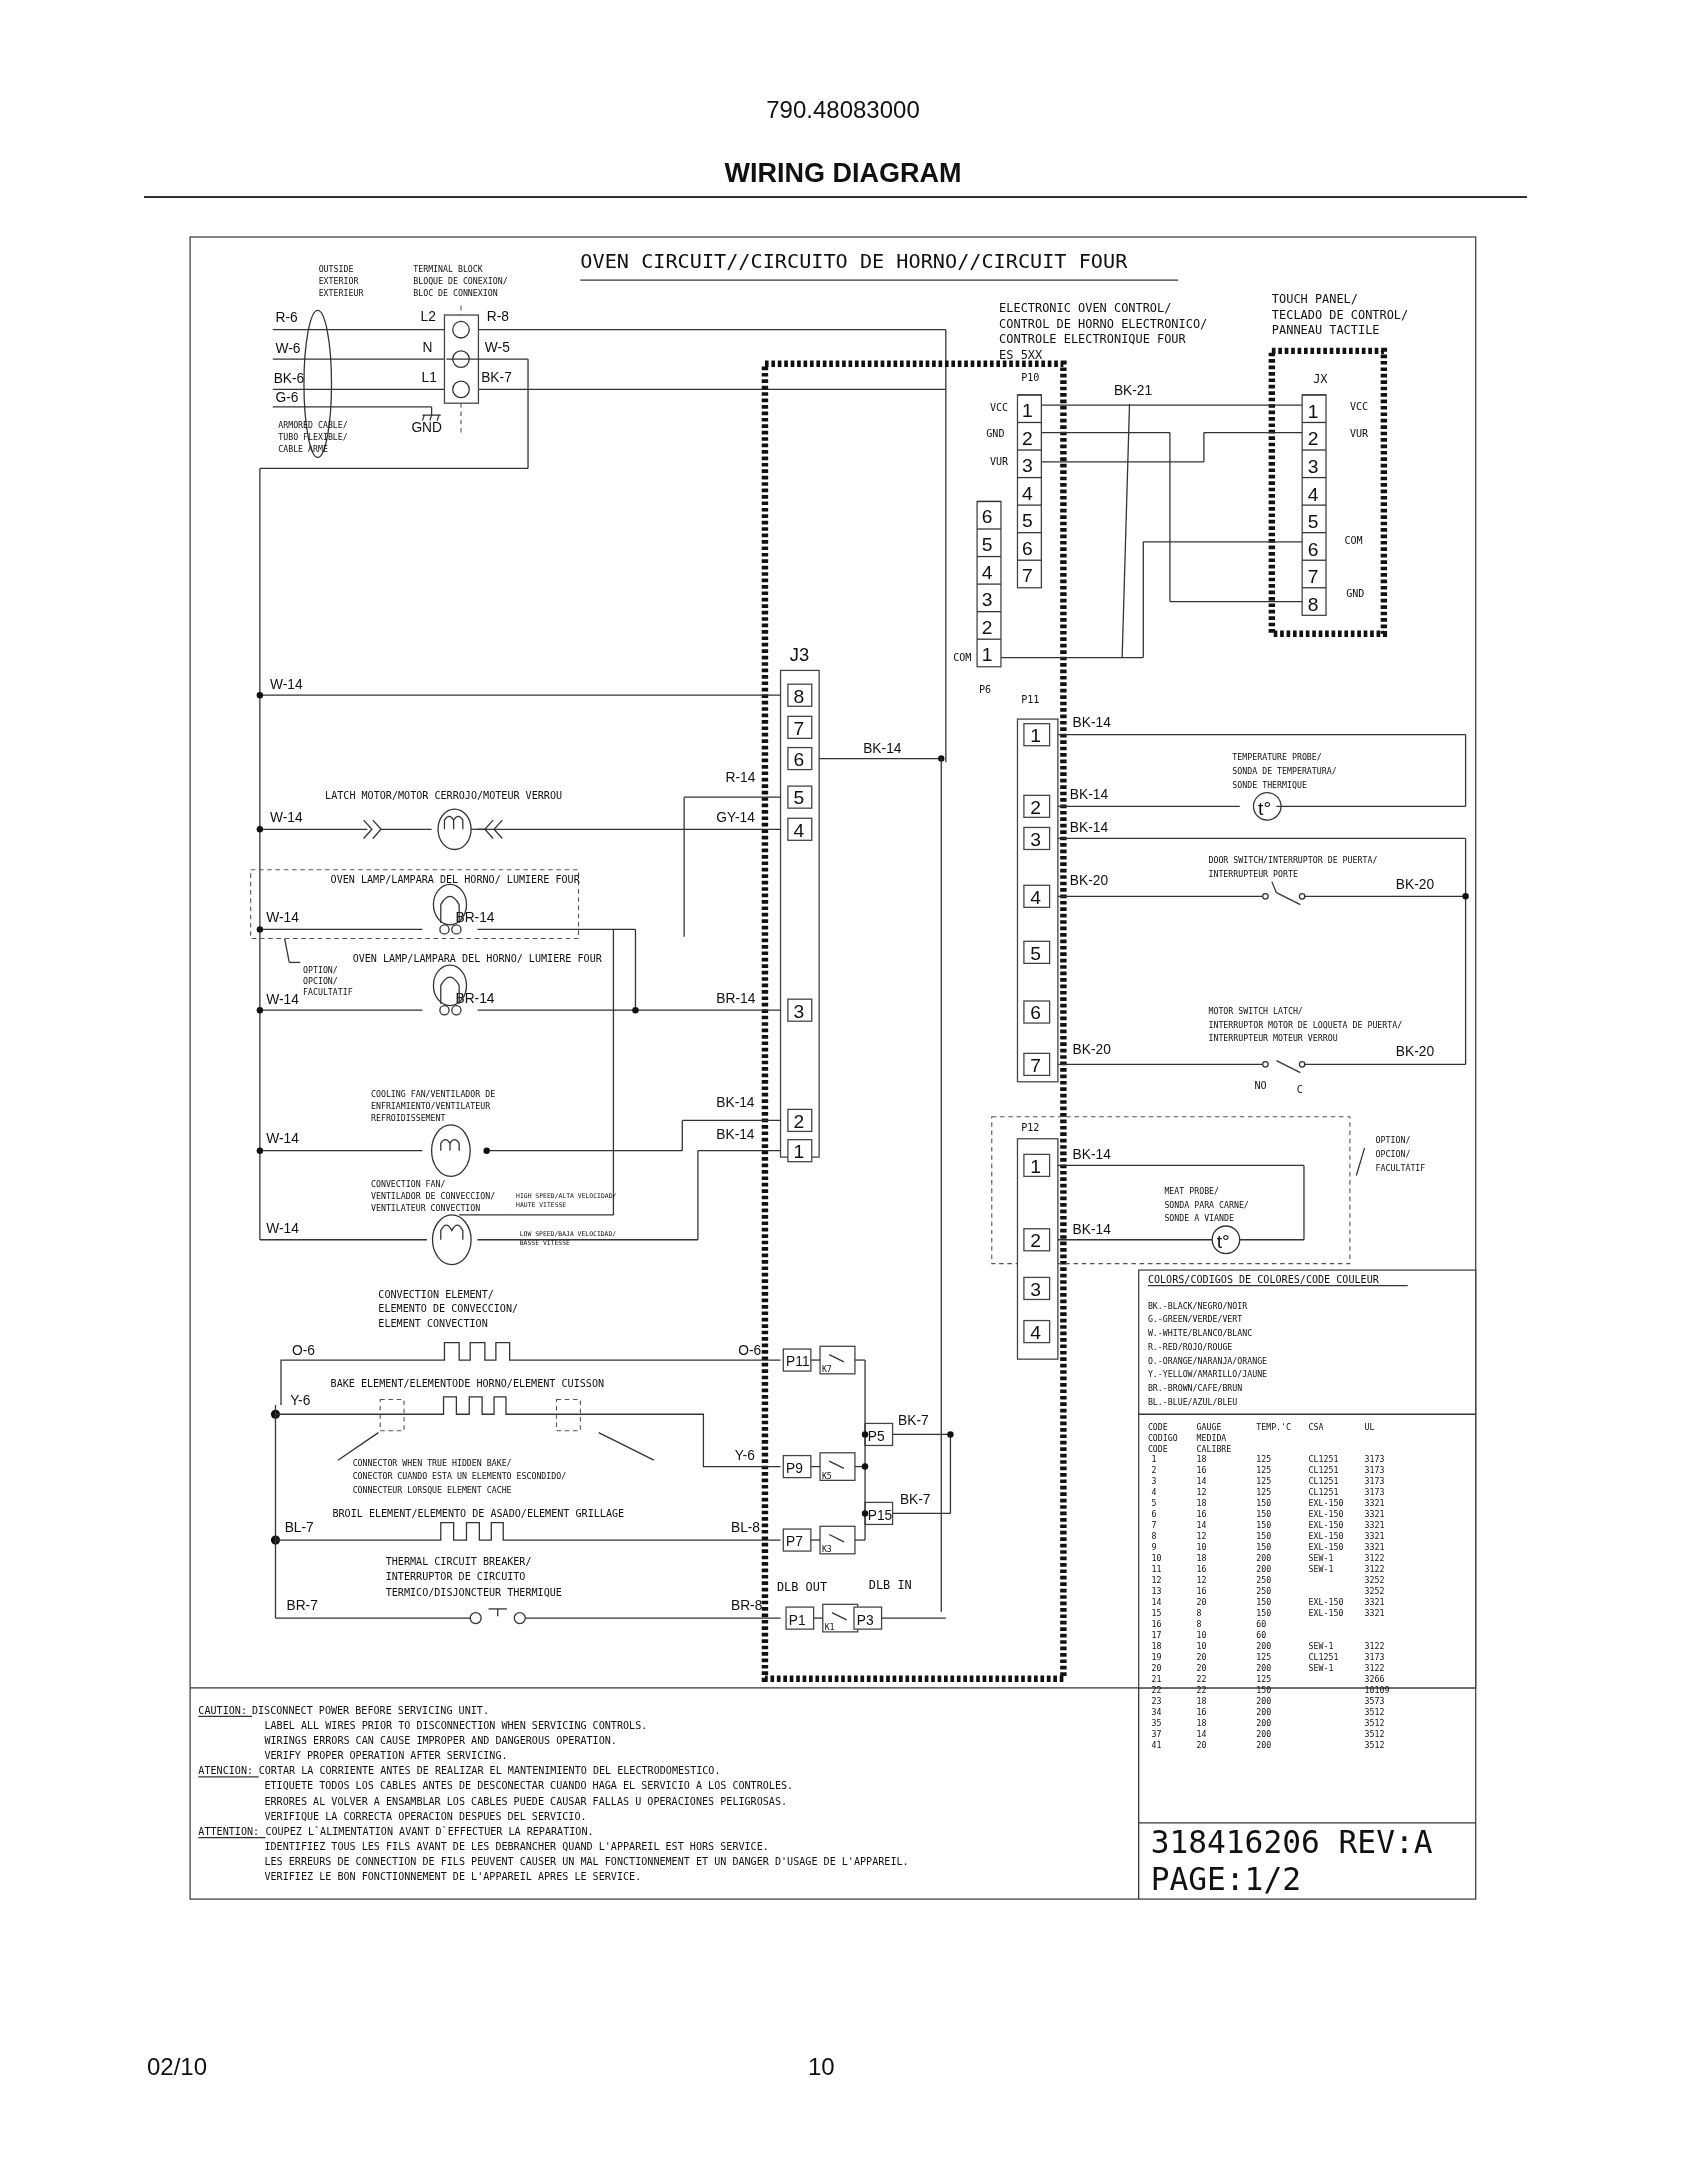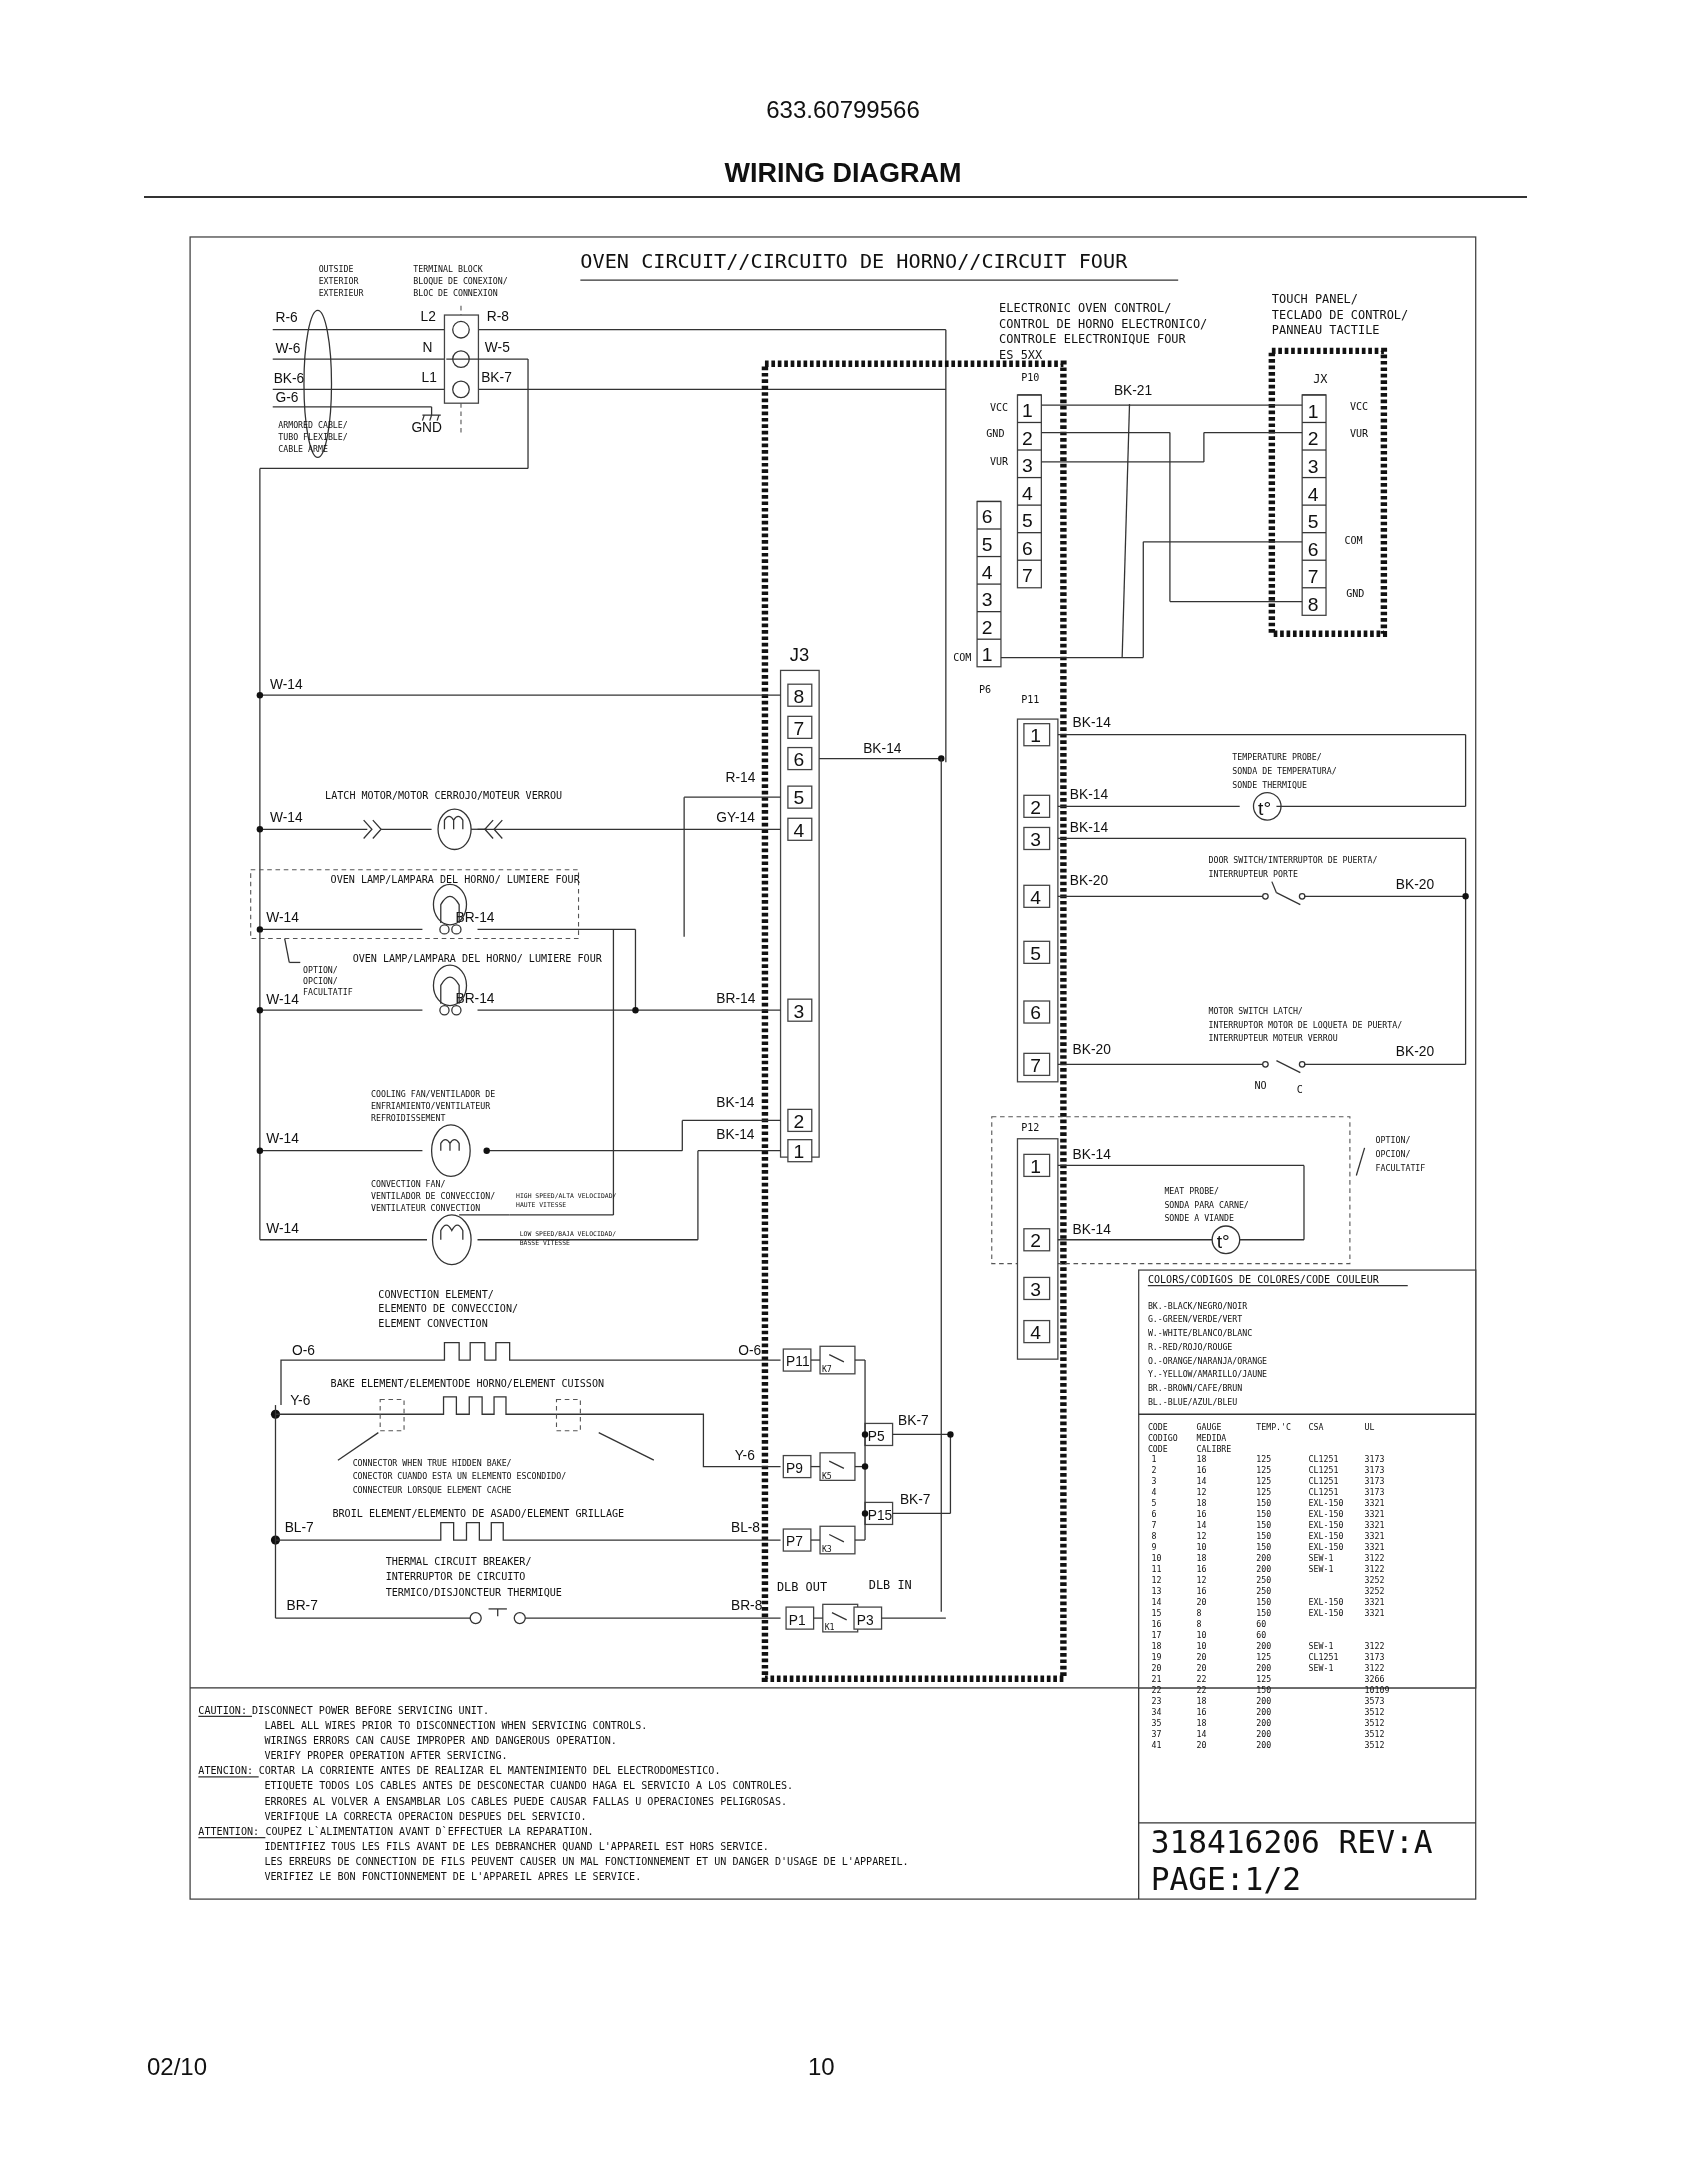--- a/index.html
+++ b/index.html
@@ -20,21 +20,21 @@
   .huge{font-size:34px;}
   .ln{stroke:#333;stroke-width:1.4;fill:none;}
   .box{stroke:#444;stroke-width:1.4;fill:#fff;}
   .dash{stroke:#555;stroke-width:1.2;fill:none;stroke-dasharray:5 4;}
   .thick{stroke:#111;stroke-width:7;fill:none;stroke-dasharray:4 3;}
   .dot{fill:#111;}
 </style>
 </head>
 <body>
 
-<div class="hdr-model">633.60799566</div>
+<div class="hdr-model">790.48083000</div>
 <div class="hdr-title">WIRING DIAGRAM</div>
 <div class="hdr-rule"></div>
 
 <svg width="1686" height="2182" viewBox="0 0 1836 2376">
 
   <rect x="207" y="258" width="1400" height="1810" class="box"></rect>
   <line x1="207" y1="1838" x2="1607" y2="1838" class="ln"></line>
 
   <text x="632" y="292" class="big">OVEN CIRCUIT//CIRCUITO DE HORNO//CIRCUIT FOUR</text>
   <line x1="632" y1="305" x2="1283" y2="305" class="ln"></line>

